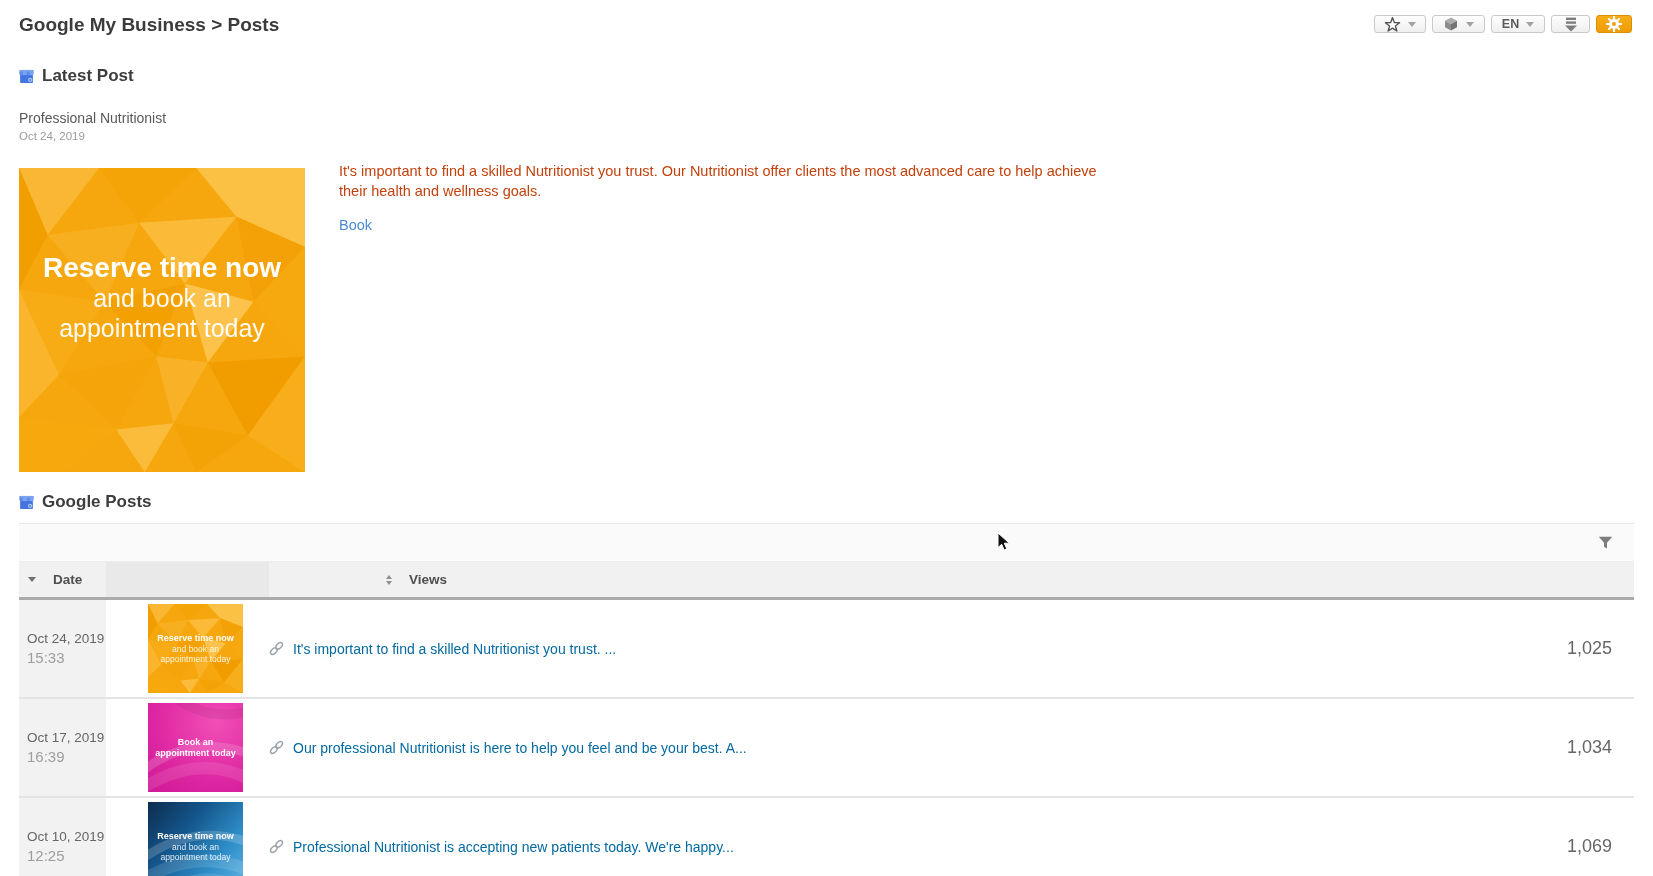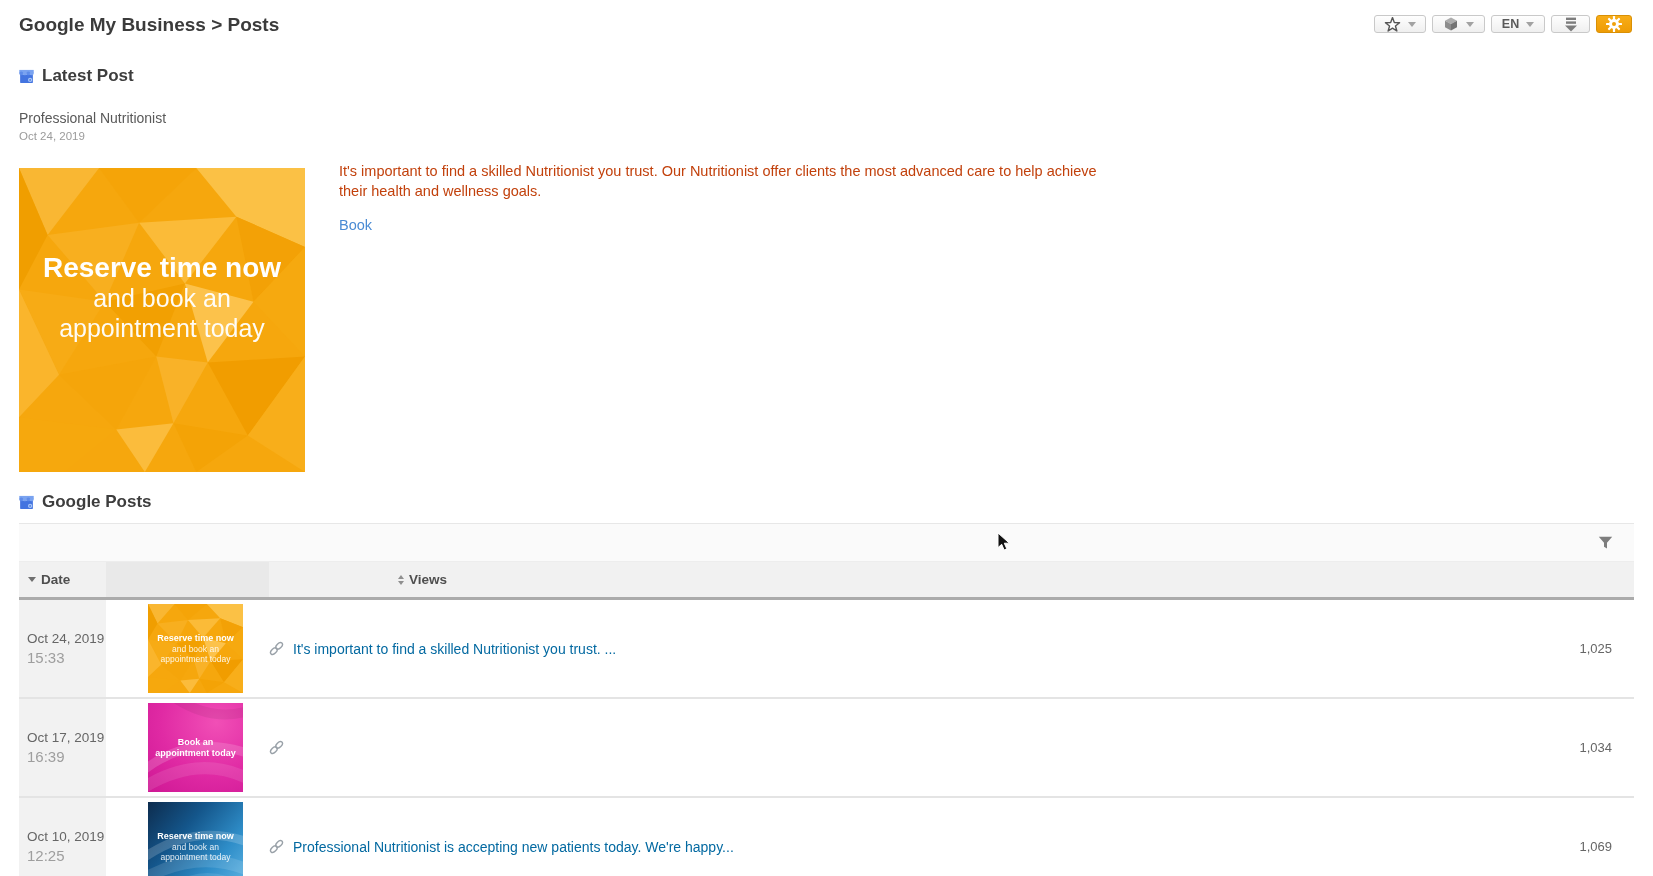--- a/index.html
+++ b/index.html
@@ -44,41 +44,41 @@
   .book-link  { position:absolute; left:339px; top:217px; font-size:14.5px; color:#4a8bd4; text-decoration:none; cursor:pointer; }
 
   
   .posts-table { position:absolute; left:19px; top:523px; width:1615px; }
   .filter-bar {
     height:39px; background:#fafafa; border-top:1px solid #e7e7e7; border-bottom:1px solid #ededed;
     display:flex; align-items:center; justify-content:flex-end; padding-right:21px;
   }
   .thead { height:38px; background:#f1f1f1; border-bottom:3px solid #ababab; display:flex; align-items:center;
            font-size:13.5px; font-weight:bold; color:#4f4f4f; }
-  .hcell { display:flex; align-items:center; gap:5px; height:100%; cursor:pointer; }
+  .hcell { display:flex; align-items:center; gap:17px; height:100%; cursor:pointer; }
   .col-date  { width:87px;  padding-left:9px; }
   .col-thumb { width:163px; }
   .col-title { flex:1; }
   .col-views { width:200px; justify-content:flex-end; padding-right:22px; }
   .hcell.col-thumb { background:#e9e9e9; }
 
   .sort-desc { width:0; height:0; border-left:4px solid transparent; border-right:4px solid transparent; border-top:5px solid #6f6f6f; }
   .sort-both { display:flex; flex-direction:column; gap:2px; }
   .sort-both i { display:block; width:0; height:0; border-left:3.5px solid transparent; border-right:3.5px solid transparent; }
   .sort-both .up { border-bottom:4px solid #8f8f8f; }
   .sort-both .dn { border-top:4px solid #8f8f8f; }
 
   .trow { display:flex; align-items:stretch; height:99px; border-bottom:2px solid #e4e4e4; }
   .cell { display:flex; align-items:center; }
   .cell-date { width:87px; background:#f2f2f2; flex-direction:column; align-items:flex-start; justify-content:center; padding-left:8px; }
   .row-date { font-size:13.5px; color:#666; margin-bottom:3px; white-space:nowrap; }
   .row-time { font-size:15px; color:#9e9e9e; }
   .cell-thumb { width:163px; padding-left:42px; }
   .cell-title { flex:1; gap:9px; }
-  .cell-views { width:200px; justify-content:flex-end; padding-right:22px; font-size:13px; color:#666; }
+  .cell-views { width:200px; justify-content:flex-end; padding-right:22px; font-size:18px; color:#666; }
 
   .thumb { position:relative; width:95px; height:89px; overflow:hidden; flex:none; }
   .thumb-text { position:absolute; inset:0; display:flex; flex-direction:column; justify-content:center; text-align:center; color:#fff; }
   .tt-b { font-size:9px; font-weight:bold; line-height:11px; }
   .tt-r { font-size:8.5px; line-height:10px; opacity:.88; }
   .thumb.pink  { background:radial-gradient(130% 130% at 72% 22%, #f14fb6 0%, #e02aa4 45%, #c50e8c 100%); }
   .thumb.blue  { background:linear-gradient(130deg, #0d2c4e 0%, #14568b 35%, #2f8ec9 70%, #62b6e4 100%); }
   .swirl { position:absolute; inset:0; width:100%; height:100%; }
 
   .row-link { font-size:14px; color:#0369a1; text-decoration:none; cursor:pointer; white-space:nowrap; }
@@ -310,20 +310,21 @@
     </div>
     <div class="cell cell-title">
       <span class="link-icon">
         <svg width="15" height="15" viewBox="0 0 16 16">
             <g fill="none" stroke="#99a1a8" stroke-width="1.5">
           <ellipse cx="10.8" cy="5.2" rx="4.2" ry="2.6" transform="rotate(-45 10.8 5.2)"></ellipse>
           <ellipse cx="5.2" cy="10.8" rx="4.2" ry="2.6" transform="rotate(-45 5.2 10.8)"></ellipse>
         </g>
           </svg>
       </span>
+      <a class="row-link">Our professional Nutritionist is here to help you feel and be your best. A...</a>
     </div>
     <div class="cell cell-views">1,034</div>
   </div>
 
   <div class="trow">
     <div class="cell cell-date">
       <span class="row-date">Oct 10, 2019</span>
       <span class="row-time">12:25</span>
     </div>
     <div class="cell cell-thumb">

